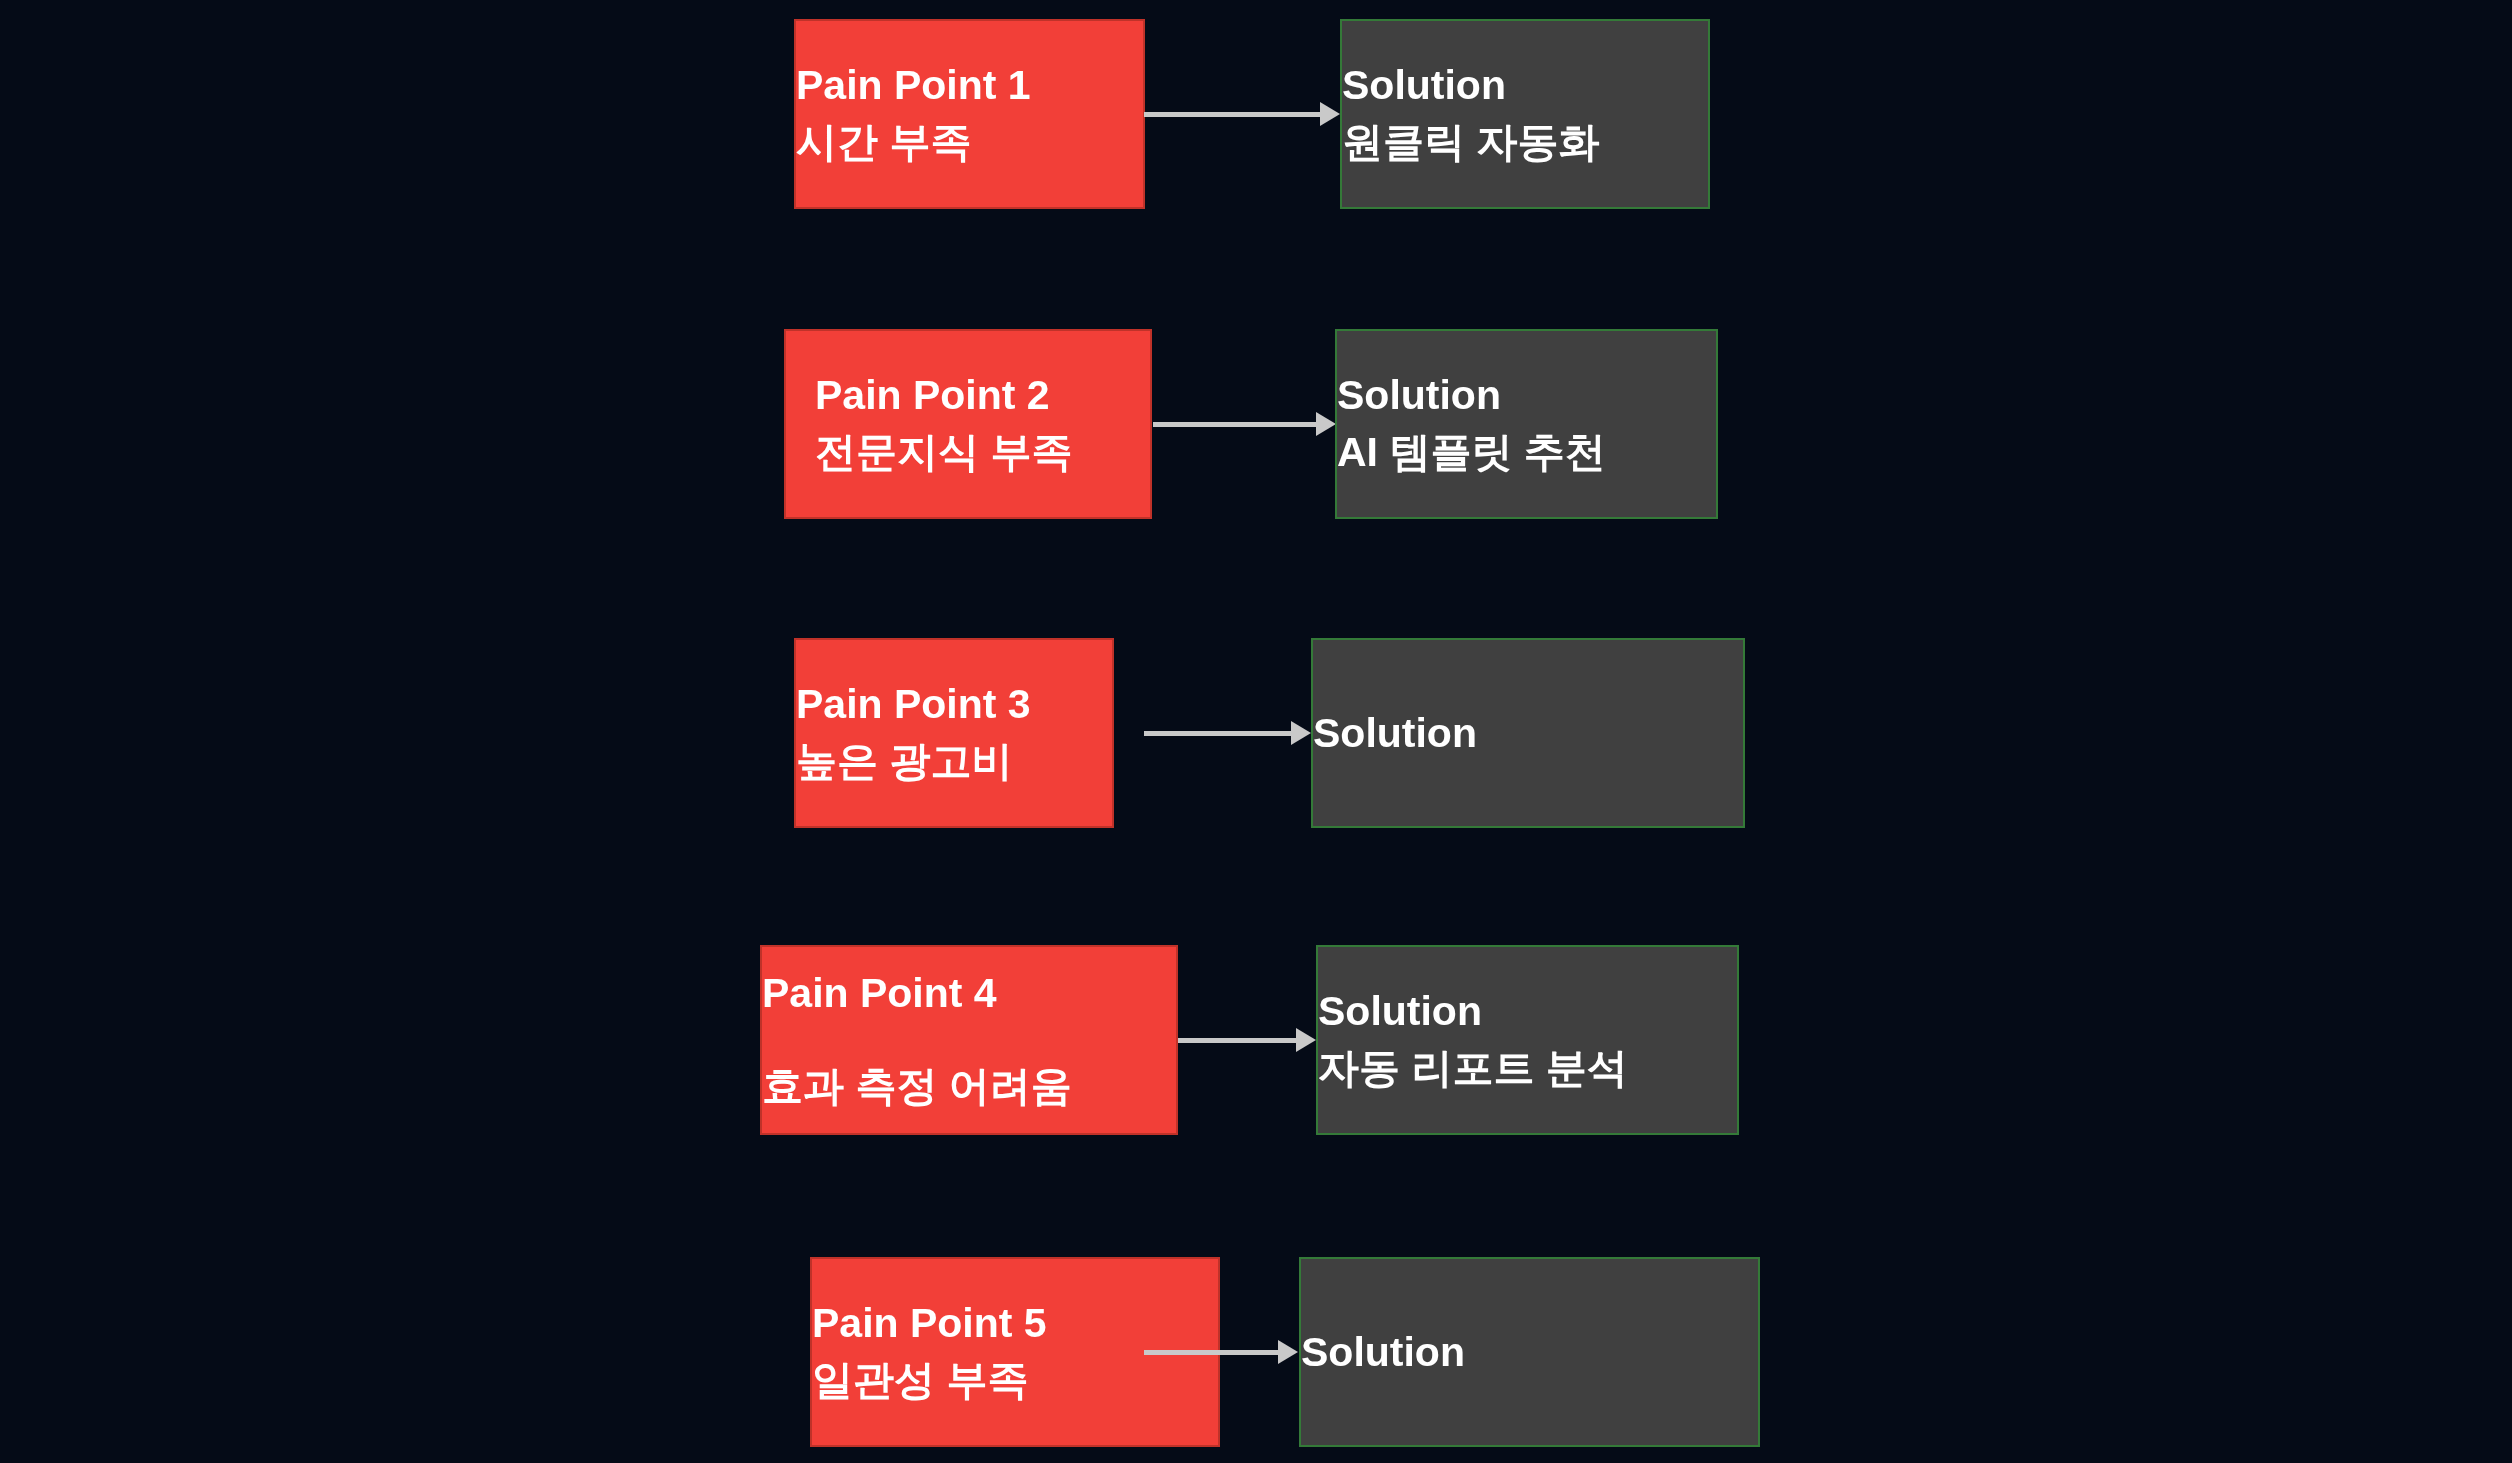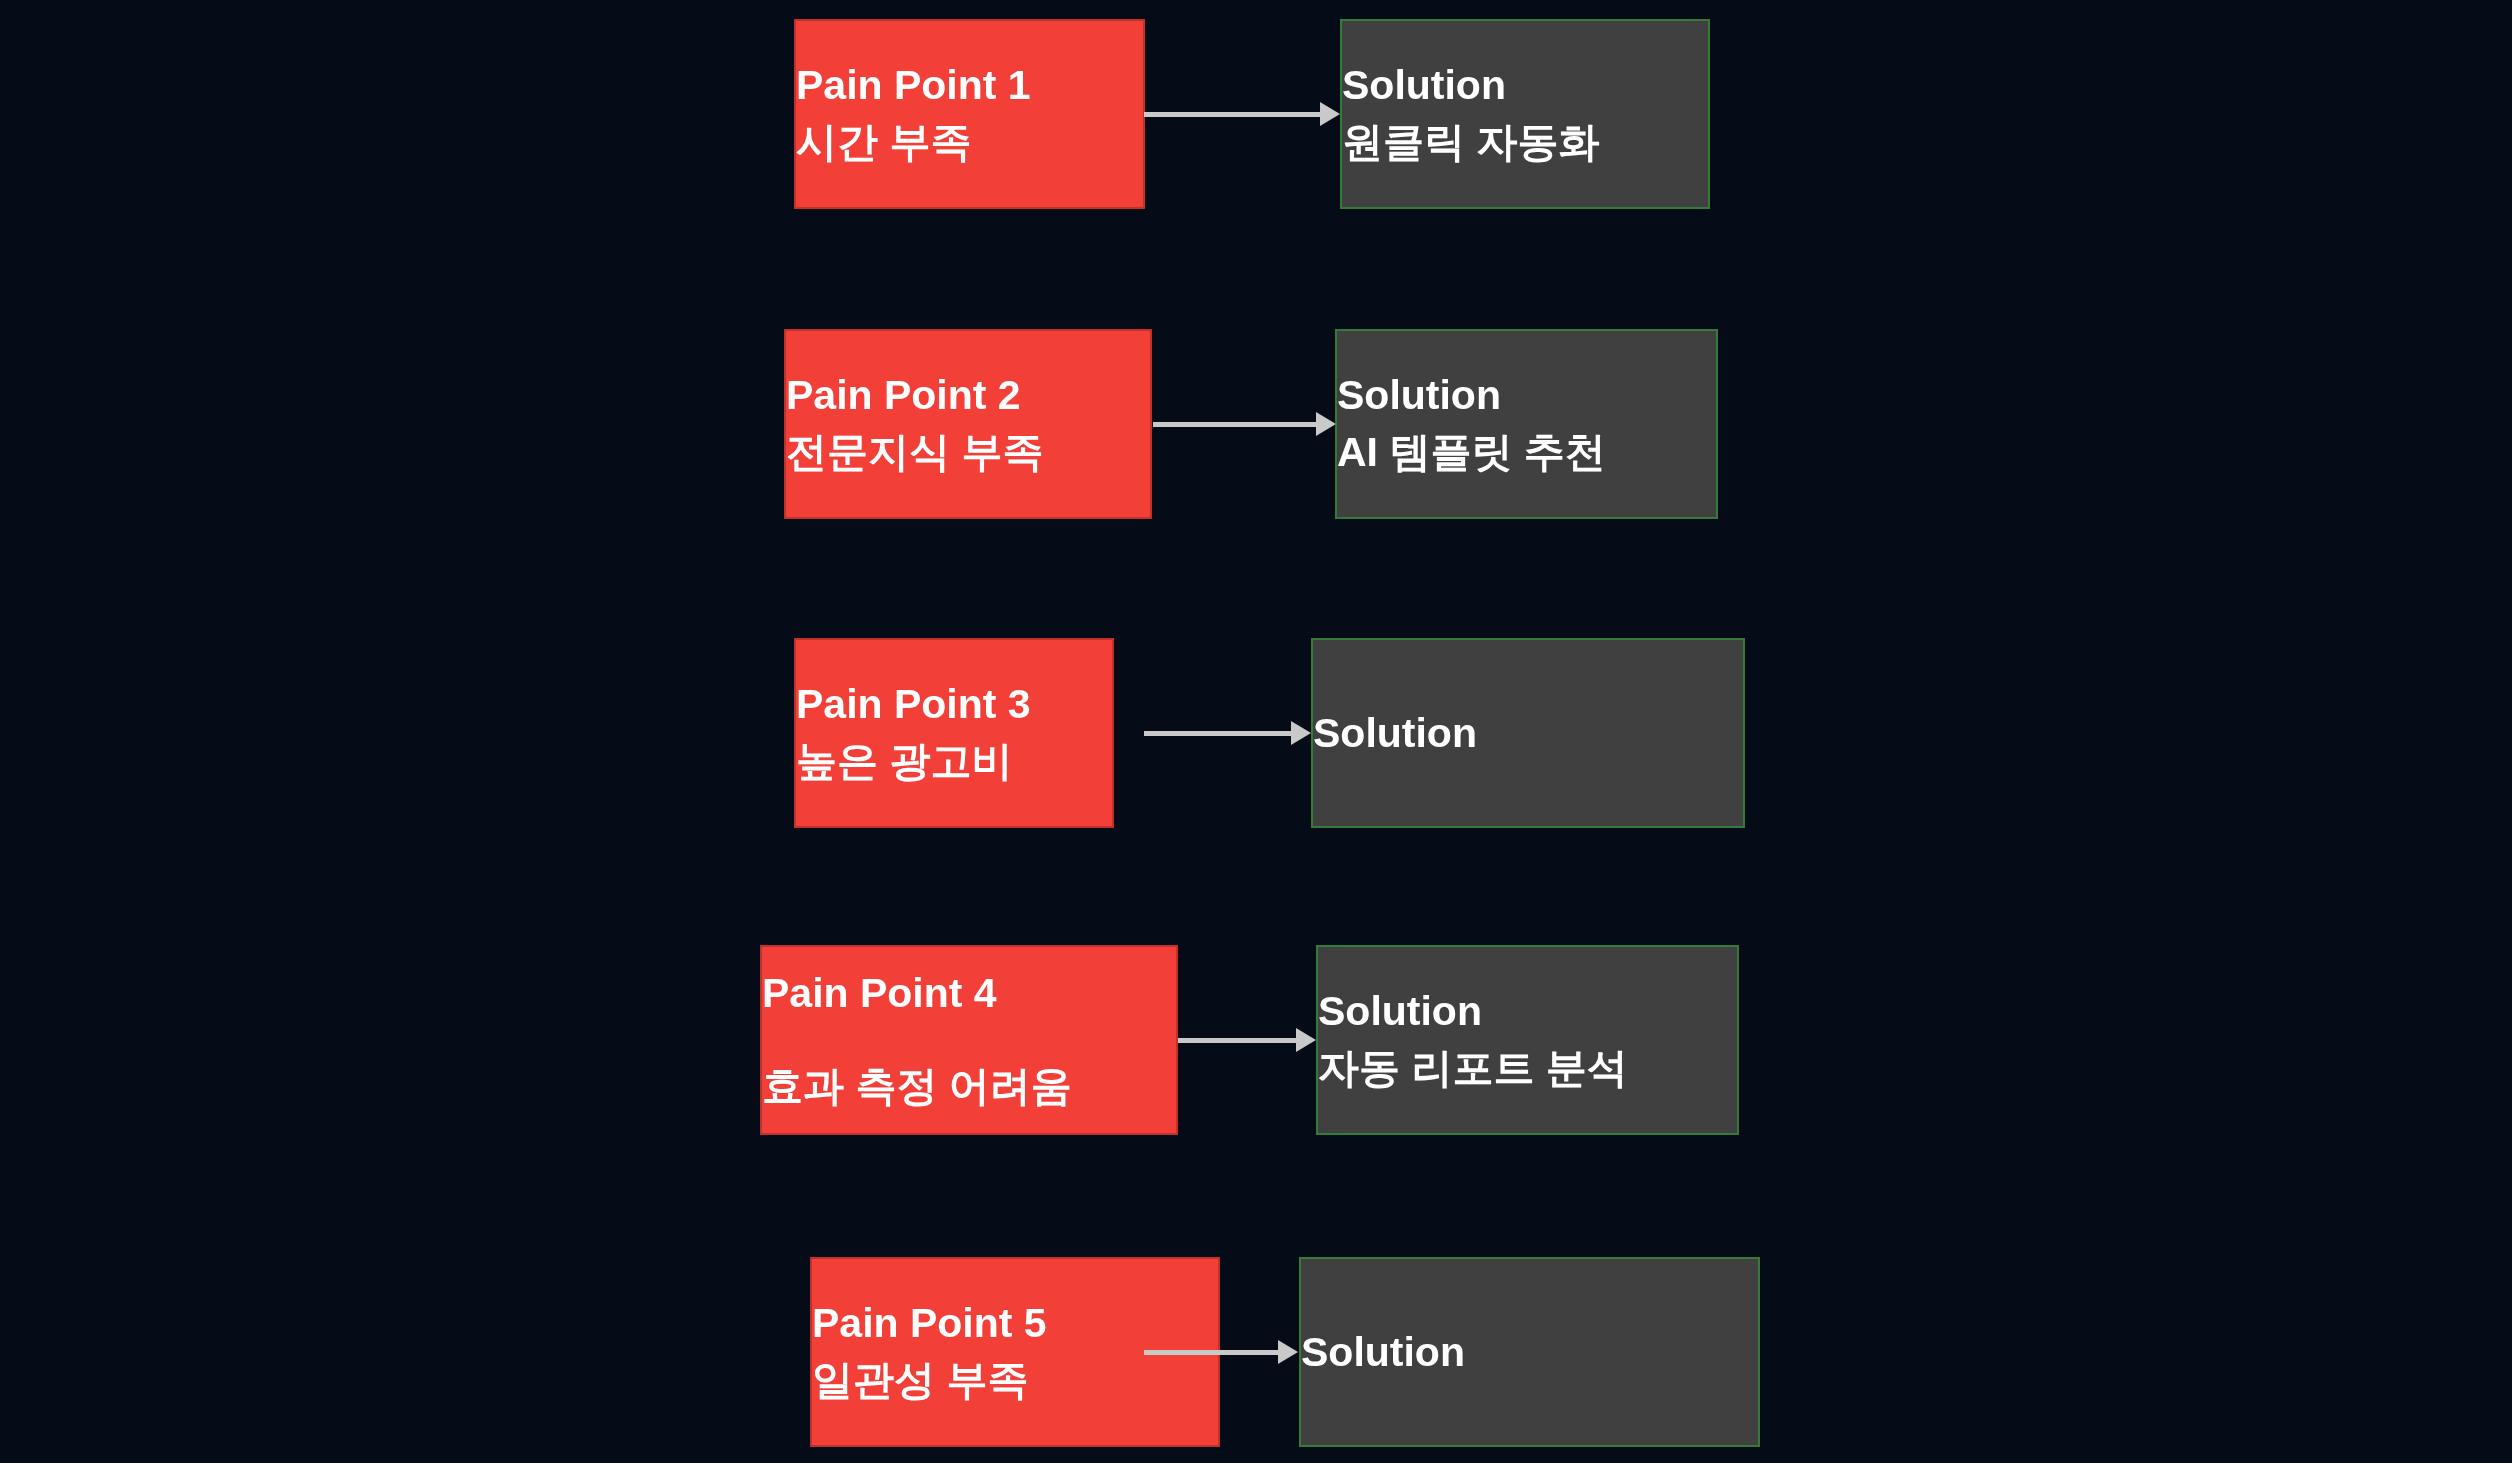--- a/index.html
+++ b/index.html
@@ -58,21 +58,21 @@
     height: 0;
     border-left: 20.3px solid #c9c9c9;
     border-top: 12px solid transparent;
     border-bottom: 12px solid transparent;
   }
   
   .p1 { left: 794px;  top: 19.4px;   width: 351px; }
   .s1 { left: 1340px; top: 19.4px;   width: 370px; }
   .a1 { left: 1144px; top: 114px;  width: 196px; }
   
-  .p2 { left: 784px;  top: 329px;  width: 368px; }
+  .p2 { left: 784px;  top: 329px;  width: 368px; padding-left: 29px; }
   .s2 { left: 1335px; top: 329px;  width: 383px; }
   .a2 { left: 1153px; top: 424px;  width: 183px; }
   
   .p3 { left: 794px;  top: 638px;  width: 320px; }
   .s3 { left: 1311px; top: 638px;  width: 434px; }
   .a3 { left: 1144px; top: 733px;  width: 167px; }
   
   .p4 { left: 760px;  top: 945px; width: 418px; gap: 36px; }
   .s4 { left: 1316px; top: 945px; width: 423px; }
   .a4 { left: 1178px; top: 1040px; width: 138px; }

